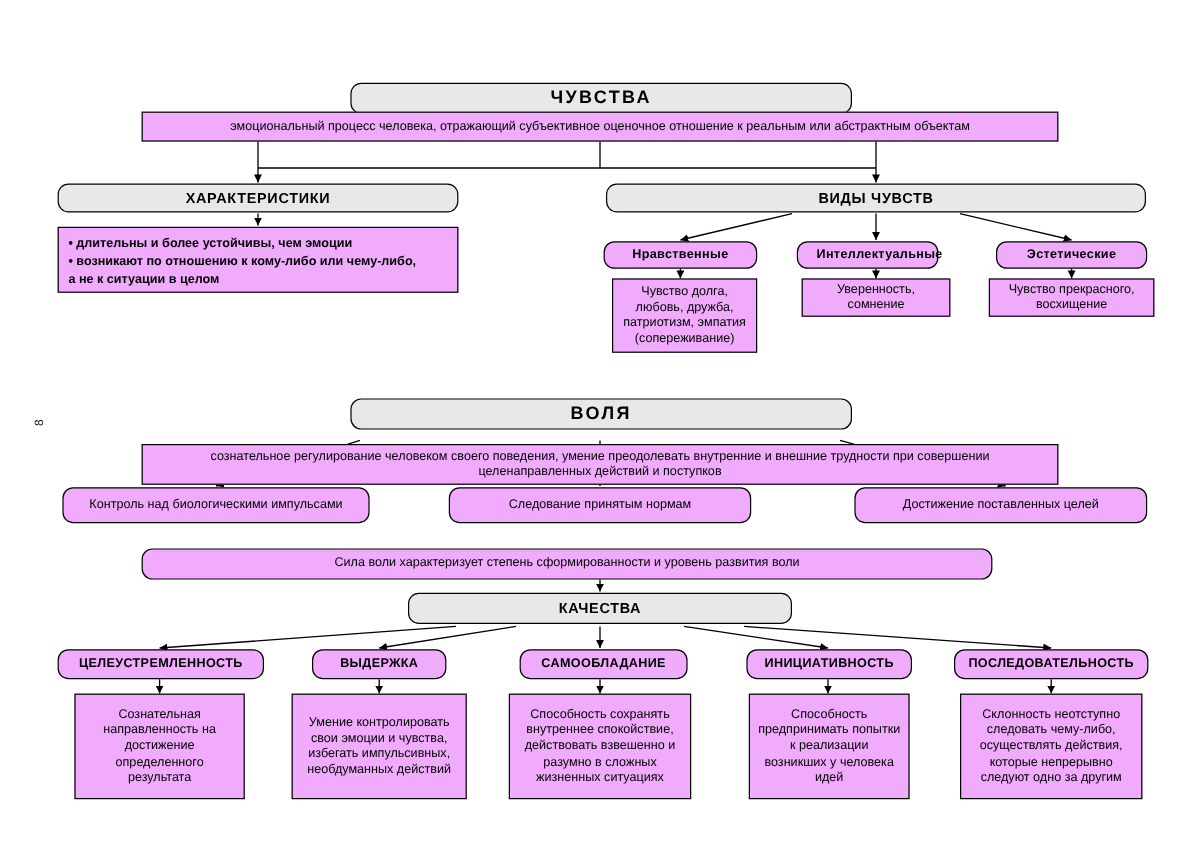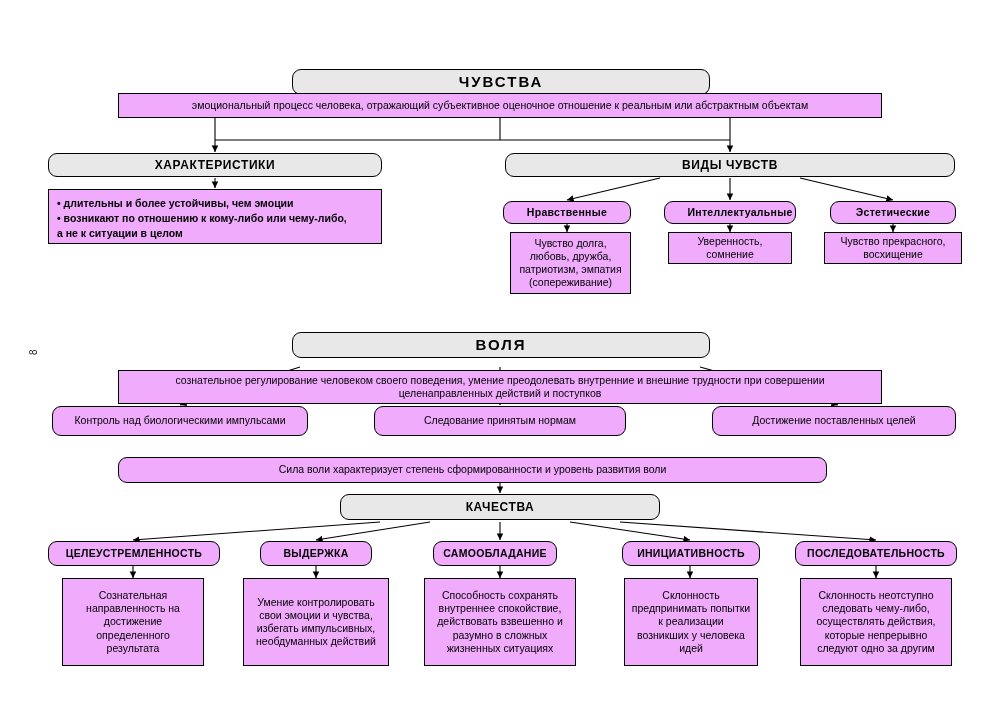--- a/index.html
+++ b/index.html
@@ -147,21 +147,21 @@
       <span>• возникают по отношению к кому-либо или чему-либо,</span>
       <span>  а не к ситуации в целом</span>
     </div>
   </div>
 
   <div class="box rounded shaded hdr" style="left:505px; top:153px; width:450px; height:24px;">ВИДЫ ЧУВСТВ</div>
 
   <div class="box rounded leaf-bold" style="left:503px; top:201px; width:128px; height:23px;">Нравственные</div>
   <div class="box leaf" style="left:510px; top:232px; width:121px; height:62px;">Чувство долга, любовь, дружба, патриотизм, эмпатия (сопереживание)</div>
 
-  <div class="box rounded leaf-bold" style="left:664px; top:201px; width:132px; height:23px;padding-left:20px;">Интеллектуальные</div>
+  <div class="box rounded leaf-bold" style="left:664px; top:201px; width:118px; height:23px;padding-left:20px;">Интеллектуальные</div>
   <div class="box leaf" style="left:668px; top:232px; width:124px; height:32px;">Уверенность, сомнение</div>
 
   <div class="box rounded leaf-bold" style="left:830px; top:201px; width:126px; height:23px;">Эстетические</div>
   <div class="box leaf" style="left:824px; top:232px; width:138px; height:32px;">Чувство прекрасного, восхищение</div>
 
   <div class="box rounded shaded title-bar" style="left:292px; top:310px; width:418px; height:26px;margin-top:22px;">ВОЛЯ</div>
   <div class="box desc" style="left:118px; top:334px; width:764px; height:34px;margin-top:36px;">сознательное регулирование человеком своего поведения, умение преодолевать внутренние и внешние трудности при совершении целенаправленных действий и поступков</div>
 
   <div class="box rounded leaf" style="left:52px; top:406px; width:256px; height:30px;">Контроль над биологическими импульсами</div>
   <div class="box rounded leaf" style="left:374px; top:406px; width:252px; height:30px;">Следование принятым нормам</div>
@@ -170,22 +170,22 @@
   <div class="box rounded leaf" style="left:118px; top:457px; width:709px; height:26px;">Сила воли характеризует степень сформированности и уровень развития воли</div>
 
   <div class="box rounded shaded hdr" style="left:340px; top:494px; width:320px; height:26px;">КАЧЕСТВА</div>
 
   <div class="box rounded leaf-bold" style="left:48px; top:541px; width:172px; height:25px;">ЦЕЛЕУСТРЕМЛЕННОСТЬ</div>
   <div class="box leaf" style="left:62px; top:578px; width:142px; height:88px;">Сознательная направленность на достижение определенного результата</div>
 
   <div class="box rounded leaf-bold" style="left:260px; top:541px; width:112px; height:25px;">ВЫДЕРЖКА</div>
   <div class="box leaf" style="left:243px; top:578px; width:146px; height:88px;">Умение контролировать свои эмоции и чувства, избегать импульсивных, необдуманных действий</div>
 
-  <div class="box rounded leaf-bold" style="left:433px; top:541px; width:124px; height:25px;">САМООБЛАДАНИЕ</div>
+  <div class="box rounded leaf-bold" style="left:433px; top:541px; width:140px; height:25px;">САМООБЛАДАНИЕ</div>
   <div class="box leaf" style="left:424px; top:578px; width:152px; height:88px;">Способность сохранять внутреннее спокойствие, действовать взвешенно и разумно в сложных жизненных ситуациях</div>
 
   <div class="box rounded leaf-bold" style="left:622px; top:541px; width:138px; height:25px;">ИНИЦИАТИВНОСТЬ</div>
-  <div class="box leaf" style="left:624px; top:578px; width:134px; height:88px;">Склонность предпринимать попытки к реализации возникших у человека идей</div>
+  <div class="box leaf" style="left:624px; top:578px; width:134px; height:88px;">Способность предпринимать попытки к реализации возникших у человека идей</div>
 
   <div class="box rounded leaf-bold" style="left:795px; top:541px; width:162px; height:25px;">ПОСЛЕДОВАТЕЛЬНОСТЬ</div>
   <div class="box leaf" style="left:800px; top:578px; width:152px; height:88px;">Склонность неотступно следовать чему-либо, осуществлять действия, которые непрерывно следуют одно за другим</div>
 
 </div>
 
 </body></html>

